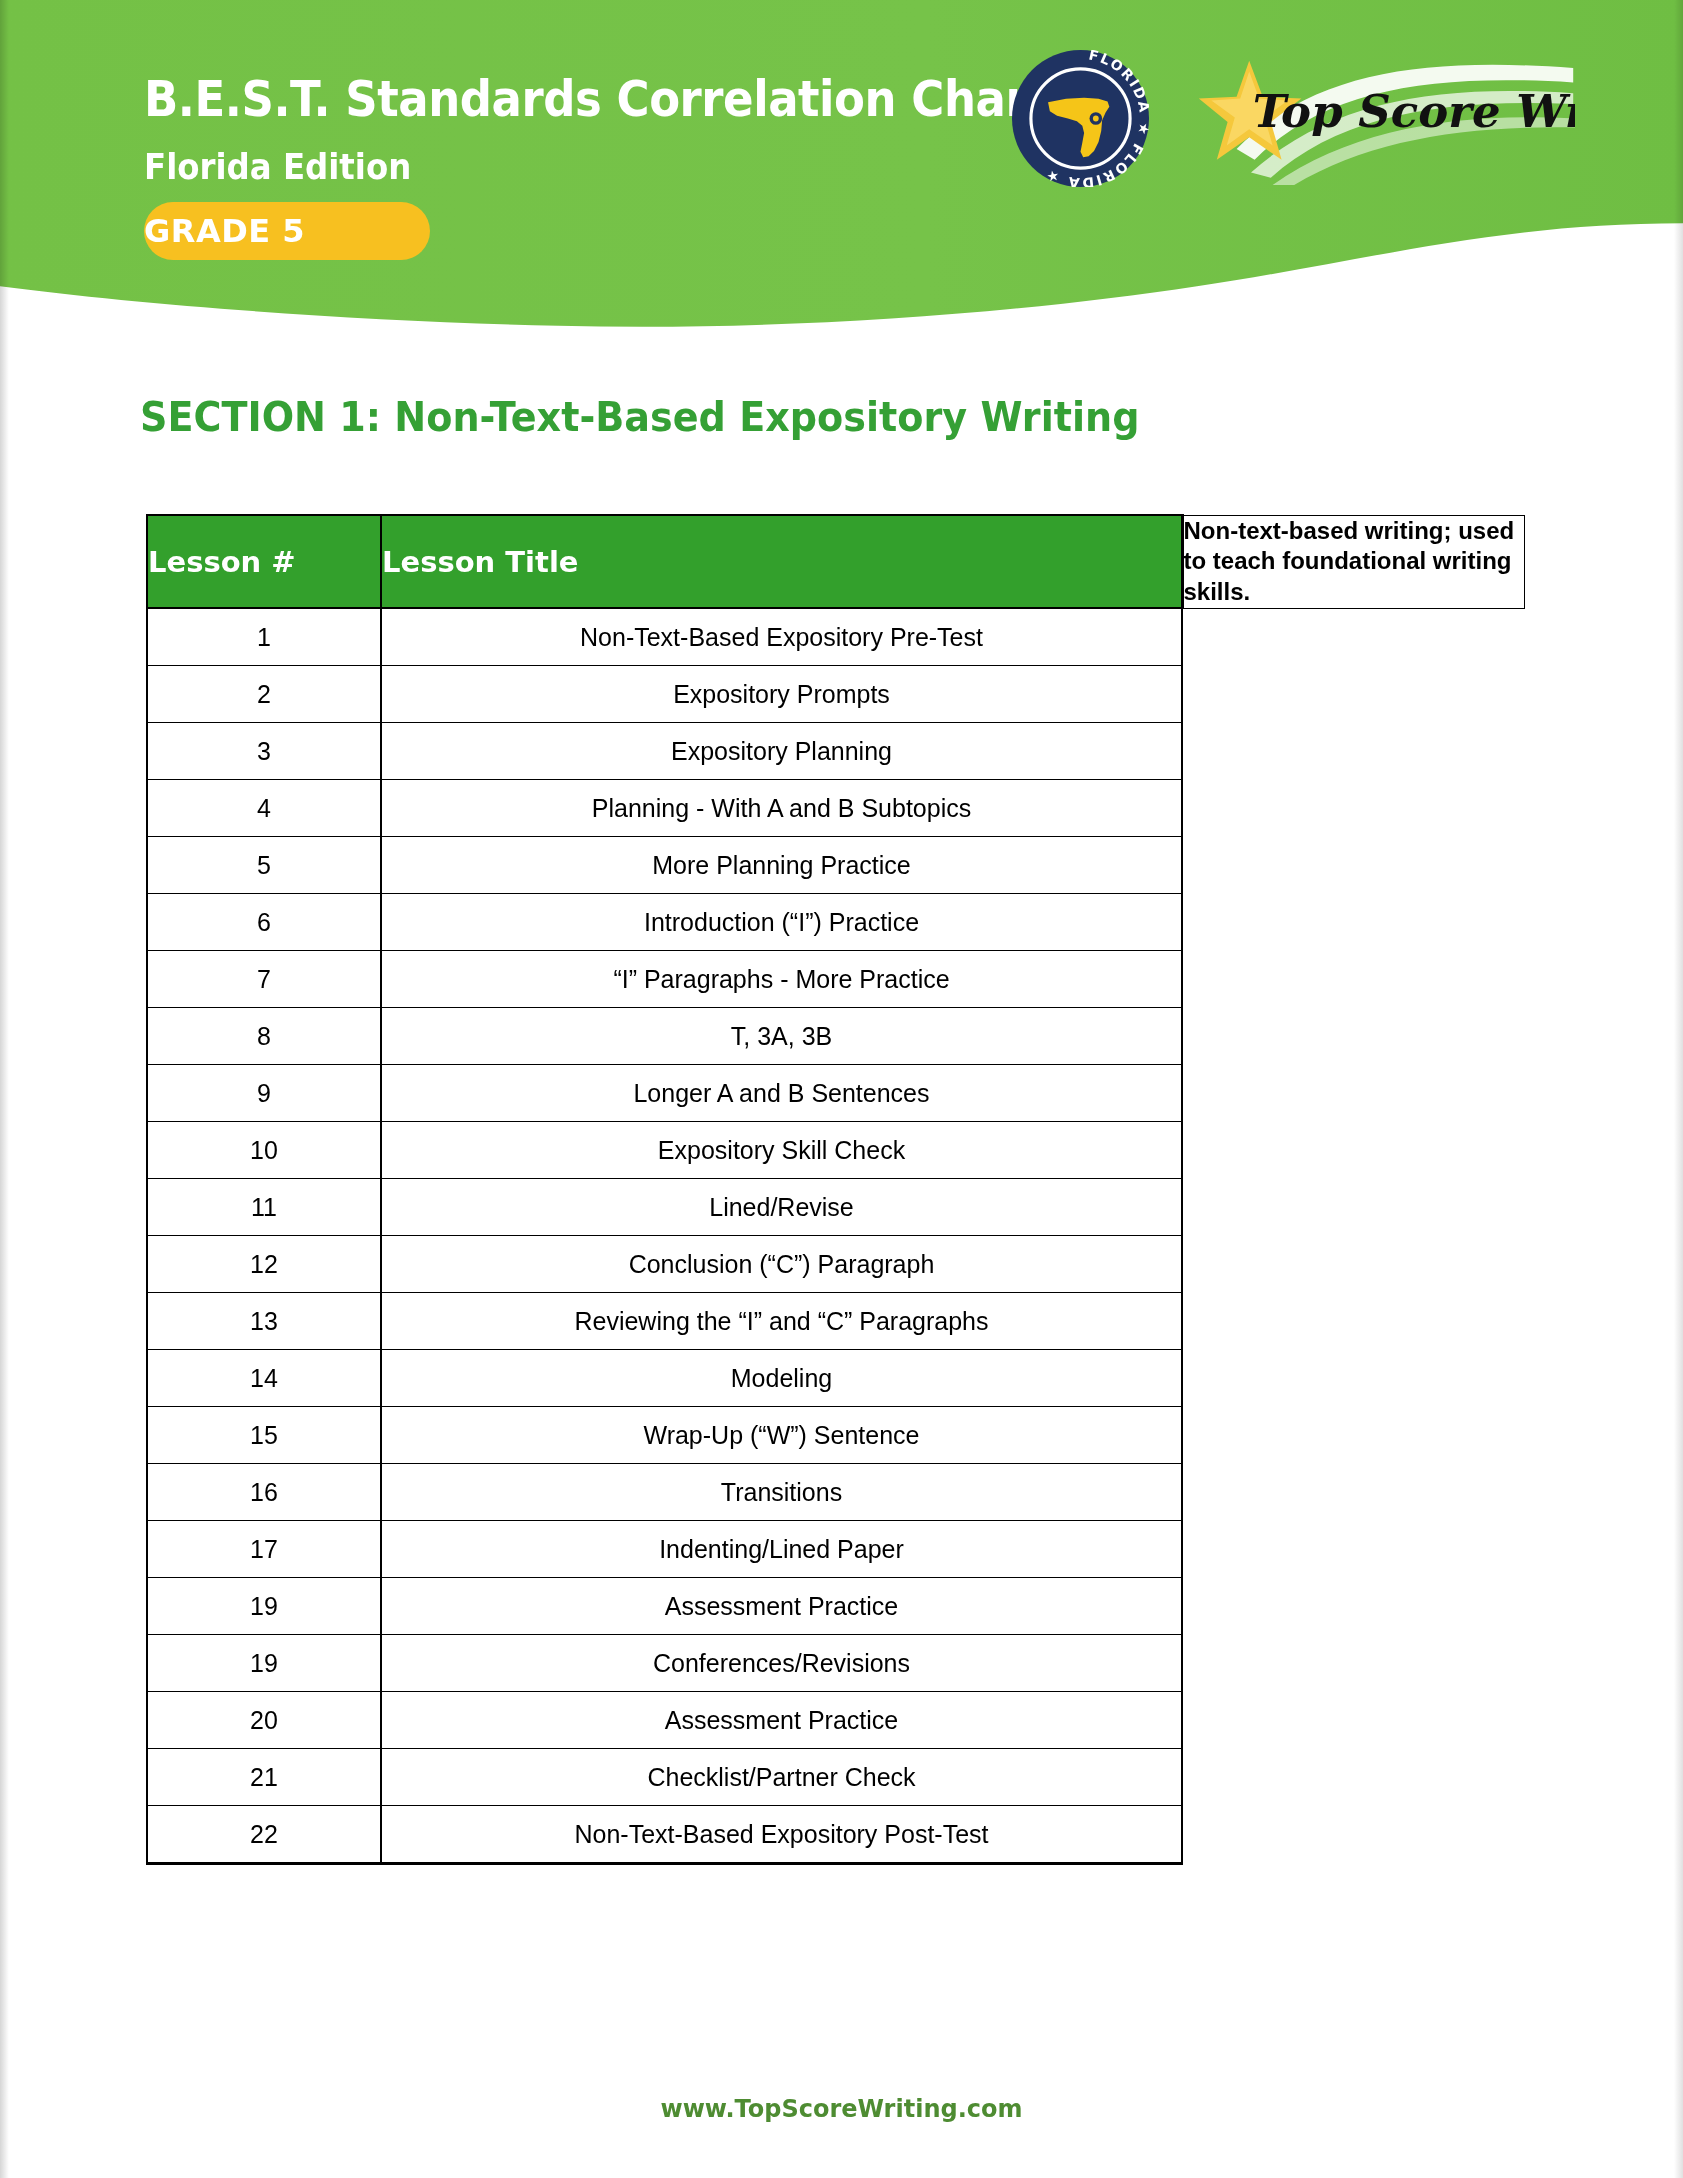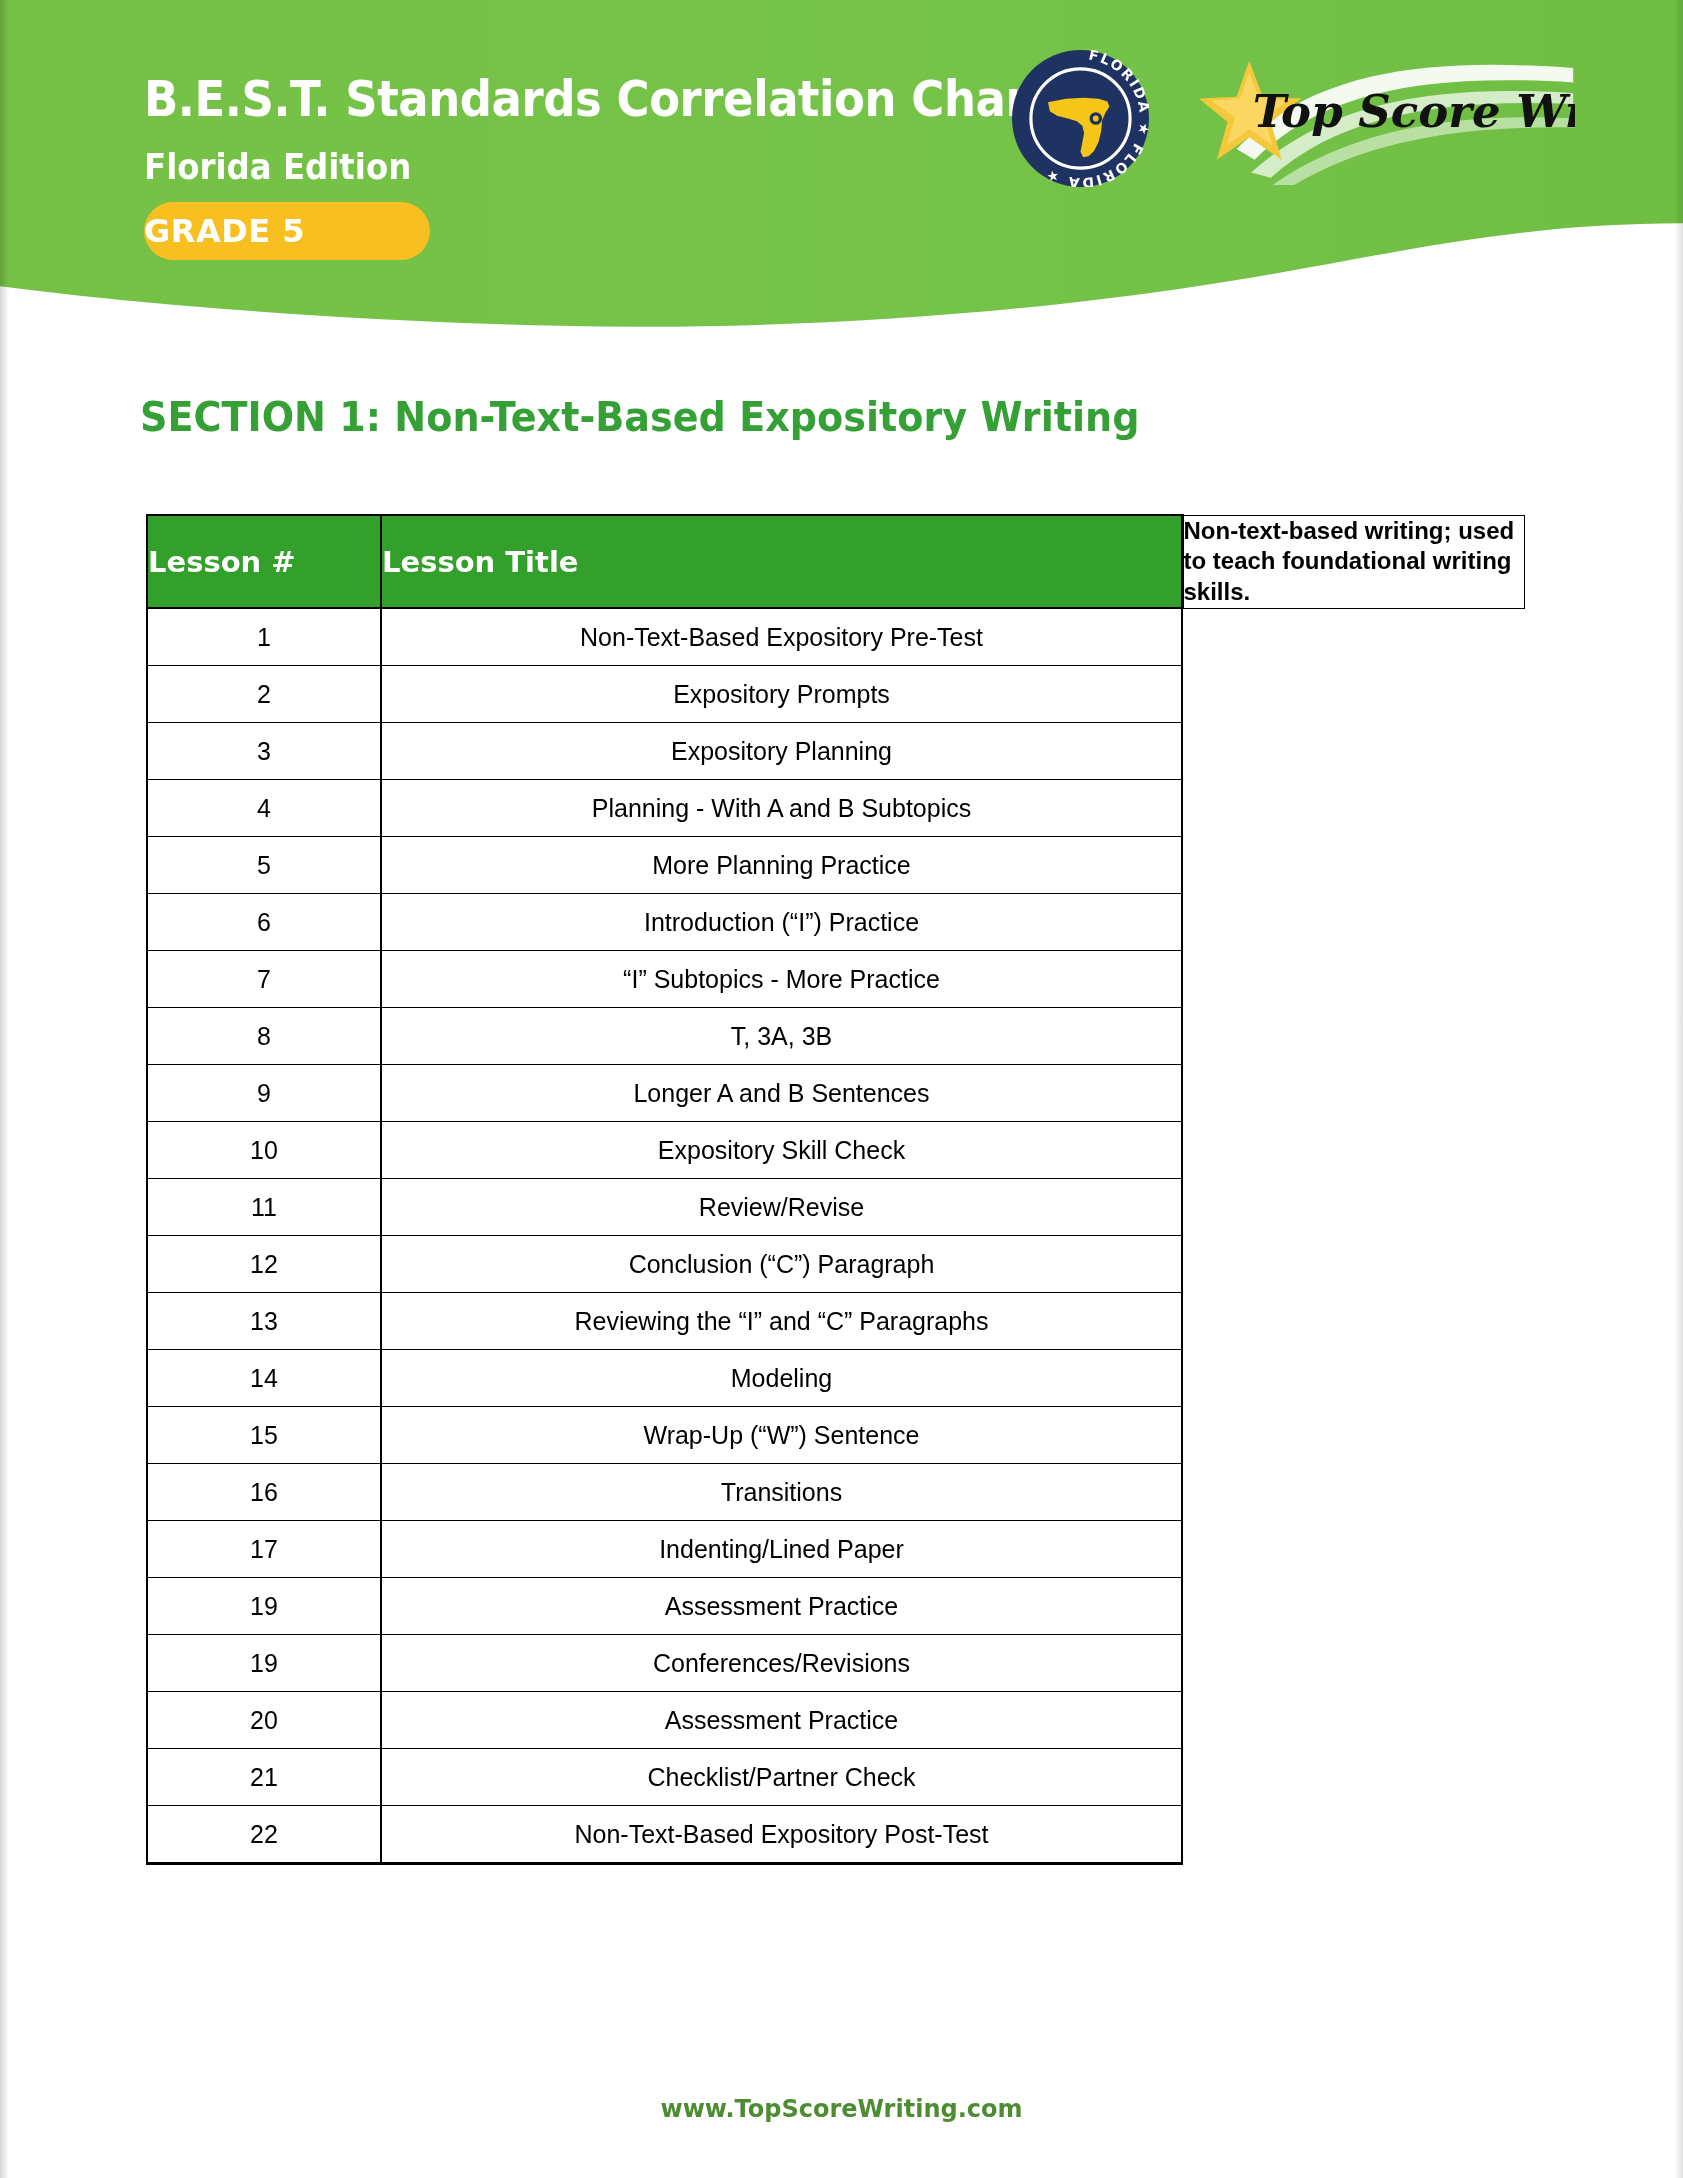--- a/index.html
+++ b/index.html
@@ -319,37 +319,37 @@
           <tr>
             <td class="td-num">5</td>
             <td class="td-title">More Planning Practice</td>
           </tr>
           <tr>
             <td class="td-num">6</td>
             <td class="td-title">Introduction (“I”) Practice</td>
           </tr>
           <tr>
             <td class="td-num">7</td>
-            <td class="td-title">“I” Subtopics - More Practice</td>
+            <td class="td-title">“I” Paragraphs - More Practice</td>
           </tr>
           <tr>
             <td class="td-num">8</td>
             <td class="td-title">T, 3A, 3B</td>
           </tr>
           <tr>
             <td class="td-num">9</td>
             <td class="td-title">Longer A and B Sentences</td>
           </tr>
           <tr>
             <td class="td-num">10</td>
             <td class="td-title">Expository Skill Check</td>
           </tr>
           <tr>
             <td class="td-num">11</td>
-            <td class="td-title">Review/Revise</td>
+            <td class="td-title">Lined/Revise</td>
           </tr>
           <tr>
             <td class="td-num">12</td>
             <td class="td-title">Conclusion (“C”) Paragraph</td>
           </tr>
           <tr>
             <td class="td-num">13</td>
             <td class="td-title">Reviewing the “I” and “C” Paragraphs</td>
           </tr>
           <tr>

